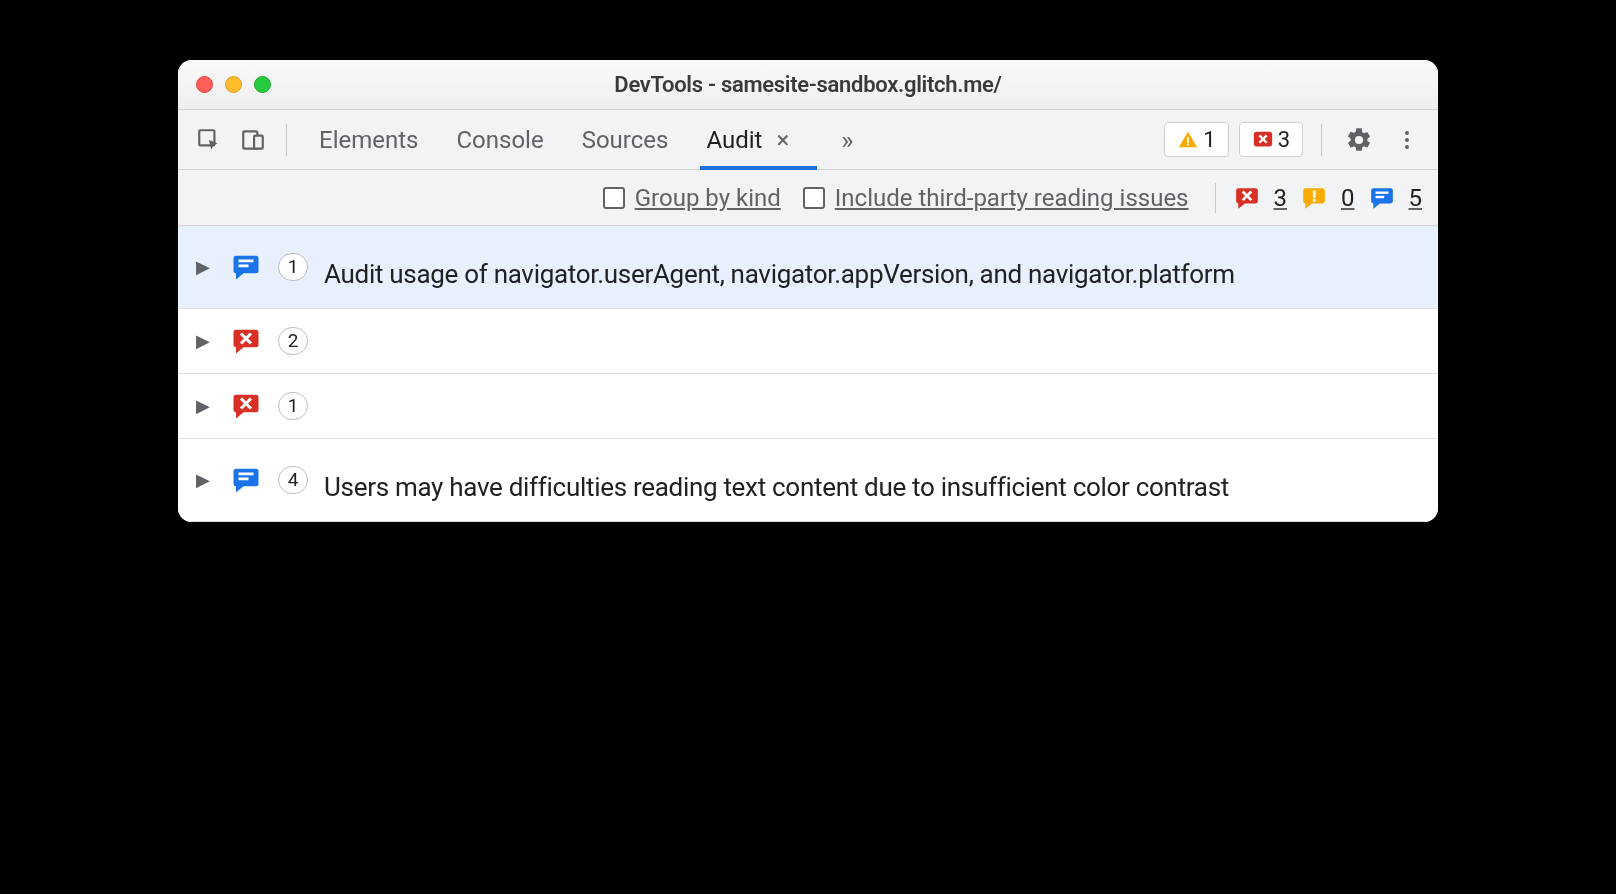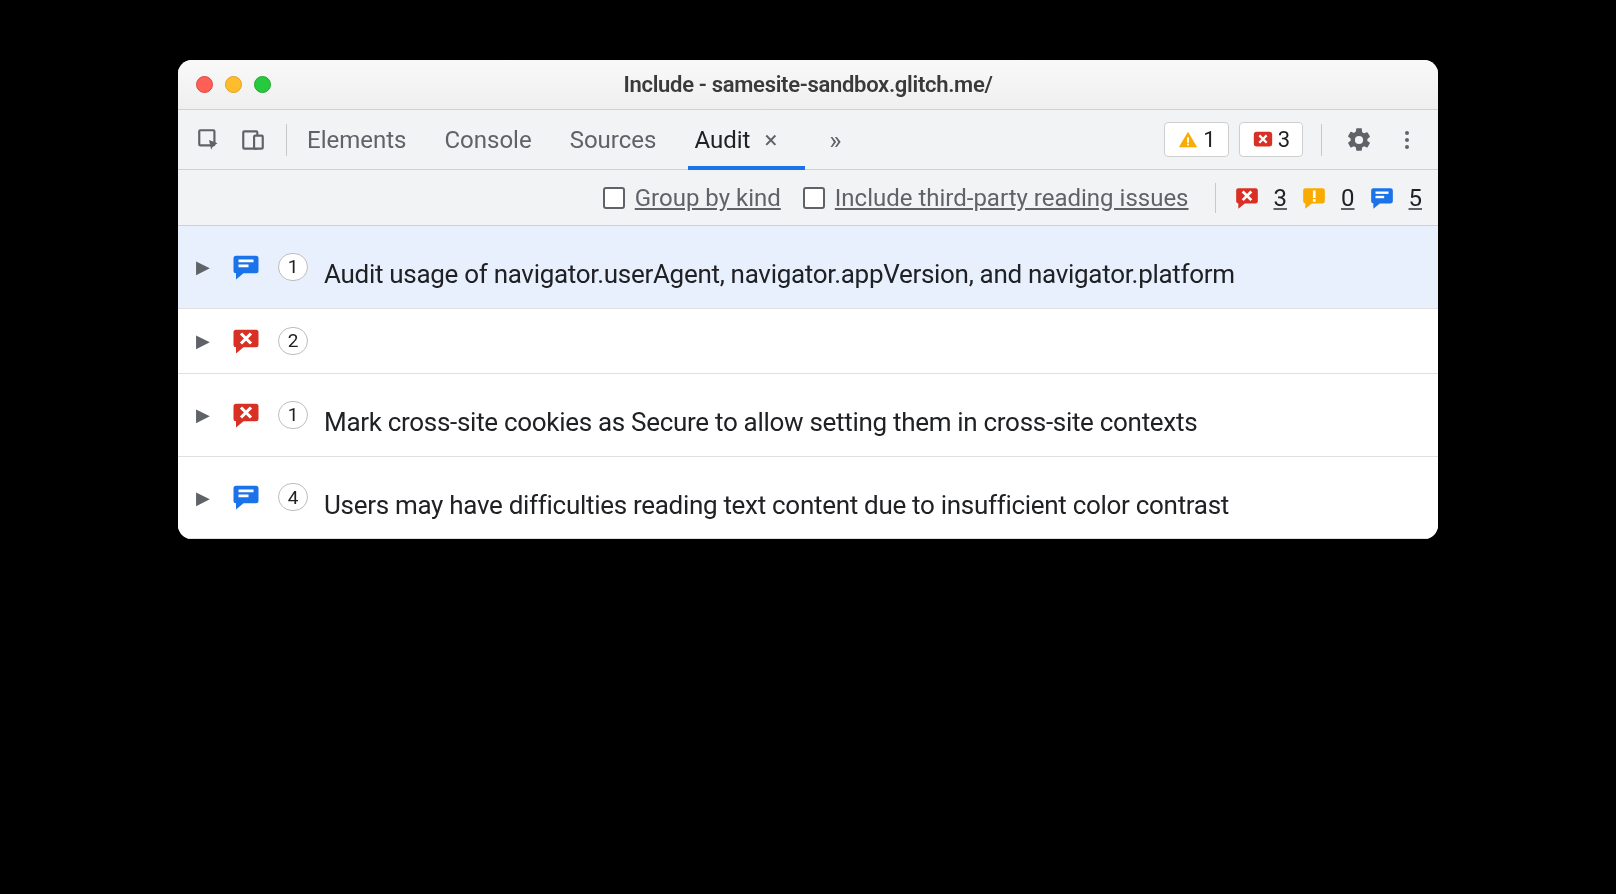--- a/index.html
+++ b/index.html
@@ -39,21 +39,21 @@
     border-bottom: 1px solid #d0d0d0;
     display: flex;
     align-items: center;
     padding: 0 12px;
     gap: 6px;
     font-size: 24px;
     color:#5f6368;
   }
   .tb-icon { width: 38px; height: 38px; display:flex; align-items:center; justify-content:center; color:#5f6368; cursor:pointer; border-radius:4px;}
   .divider { width:1px; height:32px; background:#c8c8c8; margin:0 8px;}
-  .tabs { display:flex; gap: 30px; align-items:center; margin-left: 2px;}
+  .tabs { display:flex; gap: 30px; align-items:center; margin-left: 14px;}
   .tab { color:#5f6368; font-size: 24px; cursor:pointer; padding: 14px 4px; position:relative;}
   .tab.active { color:#202124; }
   .tab.active::after { content:""; position:absolute; bottom:-2px; left:-2px; right:-24px; height:4px; background:#1a73e8;}
   .close-x { display:inline-block; margin-left:8px; font-size:24px; color:#5f6368; font-weight:400;}
   .chev { font-size:26px; color:#5f6368; cursor:pointer; margin-left:18px;}
   .tb-right { margin-left:auto; display:flex; align-items:center; gap:10px;}
   .badge-box { display:flex; align-items:center; gap:4px; border:1px solid #cfcfcf; border-radius:4px; padding:4px 12px; font-size:22px; color:#202124; cursor:pointer; background:#fff;}
   .options-bar {
     height: 56px;
     background:#f1f3f4;
@@ -102,21 +102,21 @@
 <body>
 
 <div class="window">
 
   <div class="titlebar">
     <div class="traffic">
       <div class="light red"></div>
       <div class="light yellow"></div>
       <div class="light green"></div>
     </div>
-    <div class="title">Include - samesite-sandbox.glitch.me/</div>
+    <div class="title">DevTools - samesite-sandbox.glitch.me/</div>
   </div>
 
   <div class="toolbar">
     <div class="tb-icon">
       <svg width="26" height="26" viewBox="0 0 24 24" fill="none" stroke="#5f6368" stroke-width="2">
         <rect x="3" y="3" width="14" height="14" rx="1"></rect>
         <path d="M12 12 L20 15 L16 17 L14 21 Z" fill="#5f6368" stroke="none"></path>
       </svg>
     </div>
     <div class="tb-icon">
@@ -226,21 +226,20 @@
       </div>
       <div class="issue-row">
         <span class="disclosure">▶</span>
         <span class="row-icon">
           <svg width="30" height="30" viewBox="0 0 24 24">
             <path d="M4 3 h16 a2 2 0 0 1 2 2 v10 a2 2 0 0 1 -2 2 h-10 l-6 5 v-5 a2 2 0 0 1 -2 -2 v-10 a2 2 0 0 1 2 -2 z" fill="#d93025"></path>
             <path d="M8 6 L16 14 M16 6 L8 14" stroke="#fff" stroke-width="2.5"></path>
           </svg>
         </span>
         <span class="count-badge">1</span>
-        <span class="issue-text">Mark cross-site cookies as Secure to allow setting them in cross-site contexts</span>
       </div>
       <div class="issue-row">
         <span class="disclosure">▶</span>
         <span class="row-icon">
           <svg width="30" height="30" viewBox="0 0 24 24">
             <path d="M4 3 h16 a2 2 0 0 1 2 2 v10 a2 2 0 0 1 -2 2 h-10 l-6 5 v-5 a2 2 0 0 1 -2 -2 v-10 a2 2 0 0 1 2 -2 z" fill="#1a73e8"></path>
             <rect x="6" y="6" width="12" height="2.2" fill="#fff"></rect>
             <rect x="6" y="10" width="8" height="2.2" fill="#fff"></rect>
           </svg>
         </span>

